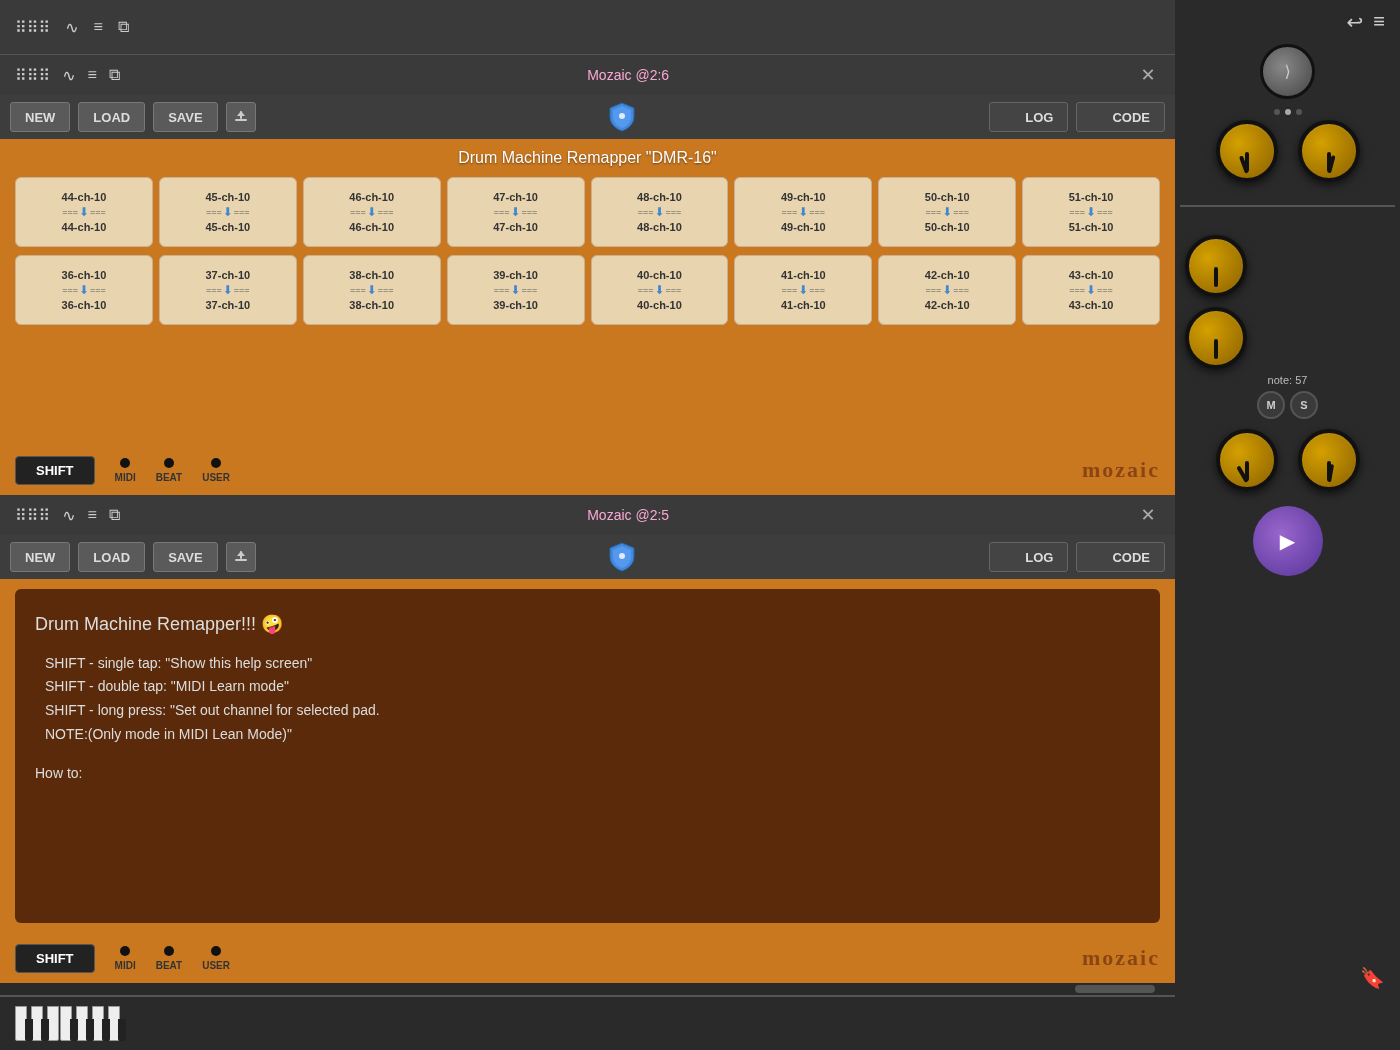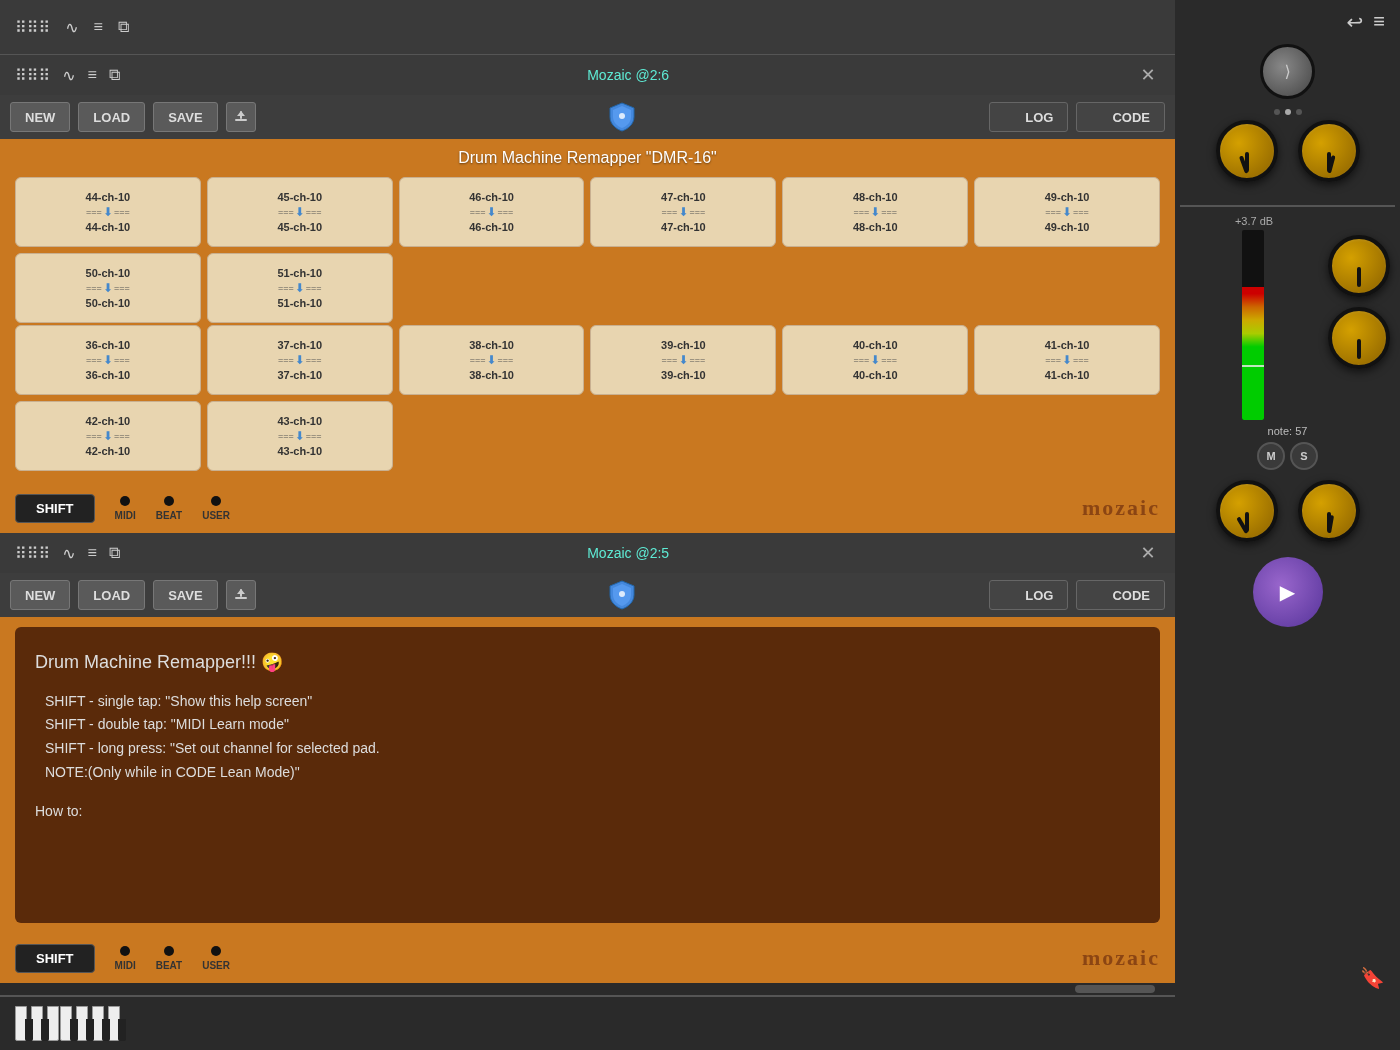--- a/index.html
+++ b/index.html
@@ -74,21 +74,21 @@
       padding: 0 15px;
     }
 
     .panel-titlebar .left-icons {
       display: flex;
       gap: 12px;
       align-items: center;
     }
 
     .panel-titlebar .title {
-      color: #5eead4;
+      color: #f9a8d4;
       font-size: 14px;
       font-weight: 500;
     }
 
     .panel-titlebar .close-btn {
       color: #aaa;
       font-size: 18px;
       cursor: pointer;
       width: 24px;
       height: 24px;
@@ -161,23 +161,23 @@
       color: #fff;
       font-size: 16px;
       font-weight: 500;
       margin-bottom: 10px;
       text-shadow: 0 1px 2px rgba(0,0,0,0.5);
     }
 
     
     .pad-grid {
       display: grid;
-      grid-template-columns: repeat(6, 1fr);
+      grid-template-columns: repeat(8, 1fr);
       gap: 6px;
-      margin-bottom: 2px;
+      margin-bottom: 8px;
     }
 
     .pad-cell {
       background: #e8d5b0;
       border-radius: 6px;
       padding: 8px 5px;
       display: flex;
       flex-direction: column;
       align-items: center;
       gap: 2px;
@@ -662,21 +662,21 @@
         <button class="toolbar-btn dark" style="margin-left:auto;">LOG</button>
         <button class="toolbar-btn dark">CODE</button>
       </div>
 
       <div class="text-content-box" style="flex:1; margin: 10px 15px;">
         <div class="title-line">Drum Machine Remapper!!!  🤪</div>
         <div class="shift-lines">
           <div>SHIFT - single tap: "Show this help screen"</div>
           <div>SHIFT - double tap: "MIDI Learn mode"</div>
           <div>SHIFT - long press: "Set out channel for selected pad.</div>
-          <div>      NOTE:(Only while in CODE Lean Mode)"</div>
+          <div>      NOTE:(Only mode in MIDI Lean Mode)"</div>
         </div>
         <div class="how-to">How to:</div>
       </div>
 
       <div class="panel-bottom-bar">
         <button class="shift-btn">SHIFT</button>
         <div class="dots-section">
           <div class="dot-item">
             <div class="dot" style="background:#111;"></div>
             <span class="dot-label">MIDI</span>
@@ -745,37 +745,20 @@
         <div class="knob" style="width:62px;height:62px;">
           <div style="position:absolute;width:4px;height:18px;background:#111;border-radius:2px;bottom:5px;left:50%;transform:translateX(-50%) rotate(15deg);transform-origin:bottom center;"></div>
         </div>
       </div>
     </div>
 
     <div class="divider-h"></div>
 
     <div style="display:flex;width:100%;padding:0 5px;gap:5px;align-items:flex-start;">
 
-      <div style="display:flex;flex-direction:column;align-items:center;flex:1;">
-        <div style="font-size:11px;color:#aaa;margin-bottom:3px;">+3.7 dB</div>
-        <div style="position:relative;display:flex;align-items:flex-start;">
-          <div style="width:22px;height:190px;background:#111;border-radius:2px;overflow:hidden;position:relative;">
-
-            <div style="position:absolute;bottom:0;left:0;right:0;height:70%;background:linear-gradient(to top,#00cc00 0%,#00cc00 55%,#aacc00 65%,#ccaa00 75%,#cc6600 85%,#cc0000 95%);"></div>
-
-            <div style="position:absolute;bottom:28%;left:0;right:0;height:2px;background:#eee;opacity:0.8;"></div>
-          </div>
-
-          <div style="display:flex;flex-direction:column;justify-content:space-between;height:190px;margin-left:3px;padding:5px 0;">
-            <span style="font-size:9px;color:#888;"></span>
-            <span style="font-size:9px;color:#888;"></span>
-            <span style="font-size:9px;color:#888;"></span>
-          </div>
-        </div>
-      </div>
 
       <div style="display:flex;flex-direction:column;gap:10px;align-items:center;padding-top:20px;">
         <div class="knob-container">
           <div class="knob" style="width:62px;height:62px;"></div>
         </div>
         <div class="knob-container">
           <div class="knob" style="width:62px;height:62px;"></div>
         </div>
       </div>
     </div>

